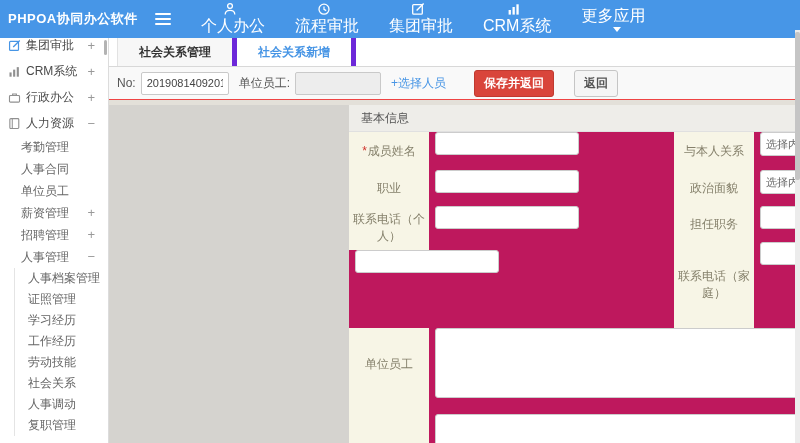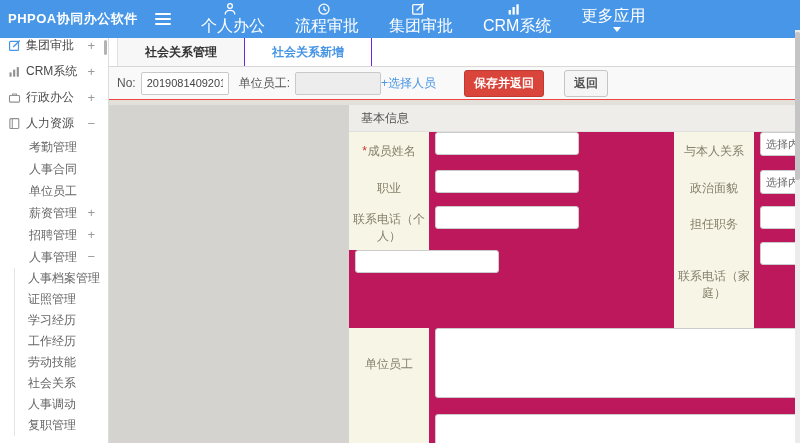--- a/index.html
+++ b/index.html
@@ -20,38 +20,38 @@
   .shell { display:flex; height:413px; }
 
   
   .sidebar { width:109px; flex:none; background:#fff; border-right:1px solid #dcdcdc; overflow:hidden; position:relative; }
   .s-item { height:26px; display:flex; align-items:center; padding:0 13px 0 8px; color:#4a4a4a; cursor:pointer; }
   .s-item:first-child { margin-top:-6px; }
   .s-item .s-icon { display:inline-flex; margin-right:5px; }
   .s-item .s-label { flex:1; font-size:12px; }
   .s-exp { color:#999; font-size:13px; }
   .s-sub { height:22px; line-height:22px; padding:0 13px 0 21px; color:#666; display:flex; cursor:pointer; }
-  .s-sub .s-label { flex:1;margin-left:8px; }
+  .s-sub .s-label { flex:1; }
   .s-sub3-wrap { margin-left:14px; border-left:1px solid #e4e4e4; }
   .s-sub3 { height:21px; line-height:21px; padding-left:13px; color:#666; cursor:pointer; white-space:nowrap; }
   .side-thumb { position:absolute; right:1px; top:2px; width:3px; height:15px; background:#b3b3b3; border-radius:2px; }
 
   
   .main { flex:1; min-width:0; display:flex; flex-direction:column; }
   .tabbar { height:29px; background:#fff; border-bottom:1px solid #d8d8d8; display:flex; padding-left:8px; }
-  .tab { line-height:28px; padding:0 27px; font-weight:bold; font-size:12px; border-right:1px solid #6d28d9; cursor:pointer; }
+  .tab { line-height:28px; padding:0 21px; font-weight:bold; font-size:12px; border-right:5px solid #6d28d9; cursor:pointer; }
   .tab.inactive { color:#333; background:#f7f7f7; border-left:1px solid #e2e2e2; }
   .tab.active { color:#4795e5; background:#fff; }
 
   .toolbar { height:33px; background:#f9f9f9; border-bottom:1px solid #ef4444; display:flex; align-items:center; padding:0 8px; }
   .tb-label { color:#555; margin-right:5px; }
   .tb-input { height:23px; border:1px solid #c9c9c9; border-radius:2px; padding:0 5px; font-size:11px; color:#444; background:#fff; }
   .no-input { width:88px; }
   .emp-input { width:86px; margin-left:0; background:#ededed; }
-  .tb-link { color:#4795e5; margin-left:0; cursor:pointer; text-decoration:none; }
+  .tb-link { color:#4795e5; margin-left:10px; cursor:pointer; text-decoration:none; }
   .btn { font-size:12px; border-radius:3px; cursor:pointer; padding:4px 9px; }
   .btn-danger { margin-left:28px; background:#d9453b; border:1px solid #bf3a30; color:#fff; font-weight:bold; }
   .btn-default { margin-left:20px; background:#f5f5f5; border:1px solid #c5c5c5; color:#555; font-weight:bold; }
 
   .content { flex:1; display:flex; background:#d5d3cf; border-top:5px solid #e3e0d9; overflow:hidden; }
   .content-spacer { width:240px; flex:none; }
   .panel { flex:1; min-width:0; background:#be185d; overflow:hidden; display:flex; flex-direction:column; }
   .panel-header { height:27px; line-height:27px; background:#eeede9; border-bottom:1px solid #e0e0e0; padding-left:12px; color:#555; flex:none; }
 
   .form-top { display:flex; align-items:flex-start; }

